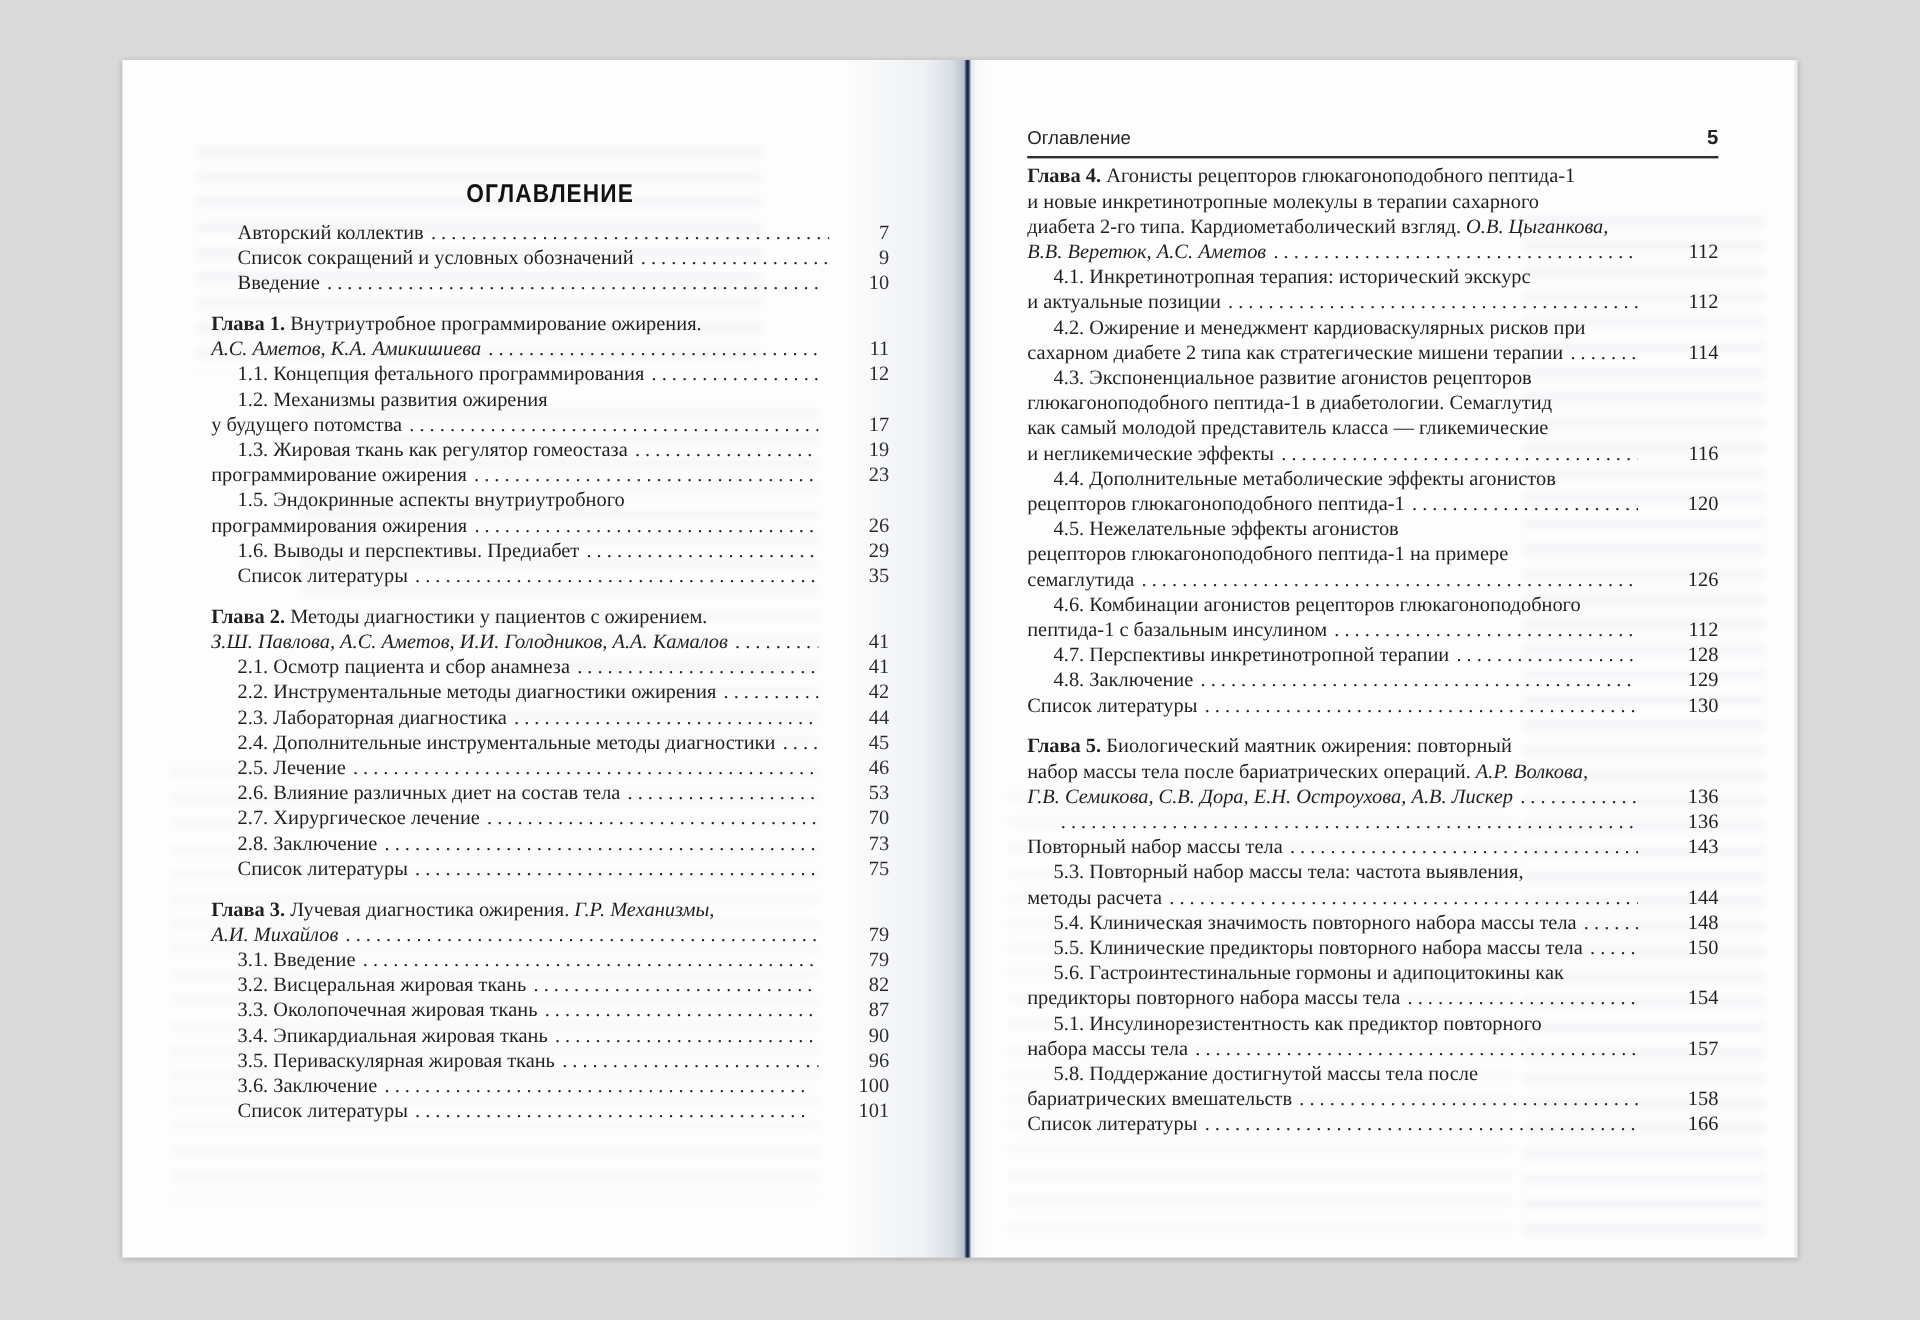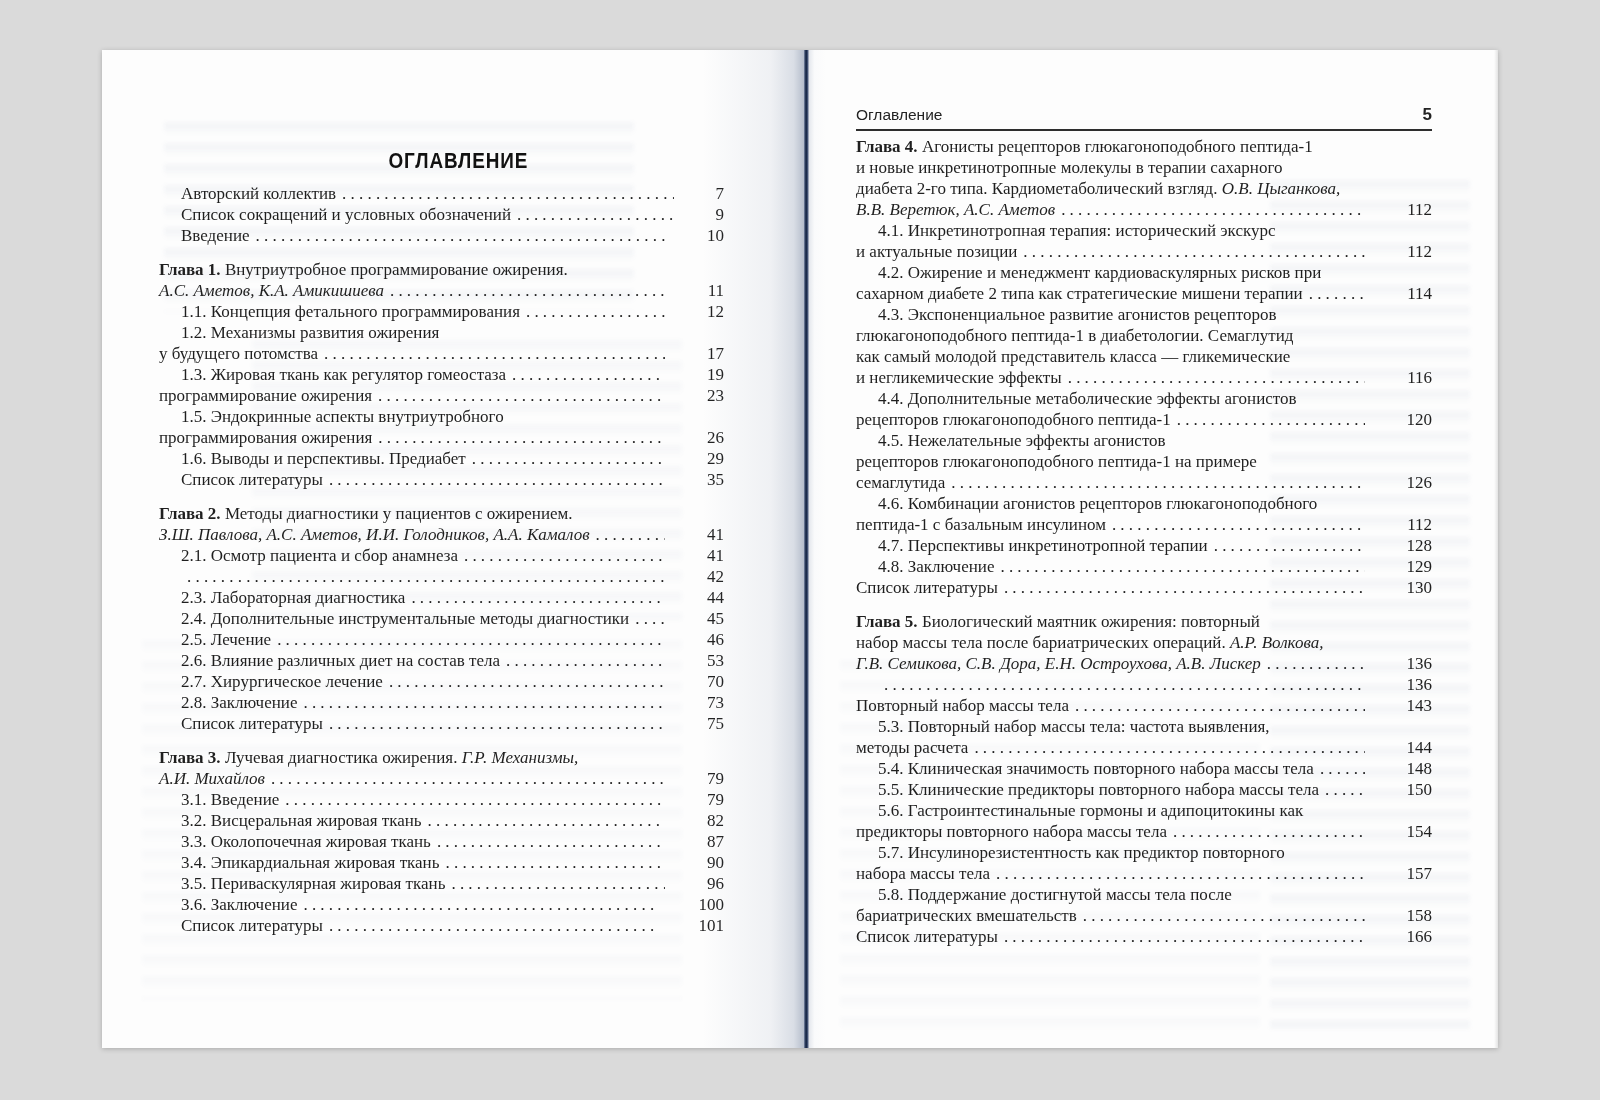--- a/index.html
+++ b/index.html
@@ -72,21 +72,21 @@
     position: absolute; left: 56px; top: 56px; width: 576px;
     display: flex; justify-content: space-between; align-items: baseline;
     font-family: "Liberation Sans", "DejaVu Sans", sans-serif;
     font-size: 15.5px; line-height: 18px; color: #232323;
     padding-bottom: 5px; border-bottom: 2px solid #2e2e2e;
     z-index: 2;
   }
   .running .pgnum { font-weight: 700; font-size: 17px; }
 
   .toc { position: absolute; z-index: 2; font-size: 17px; }
-  .toc-left  { left: 57px; top: 133px; width: 565px; font-family: Liberation Serif, serif; }
+  .toc-left  { left: 74px; top: 133px; width: 565px; font-family: Liberation Serif, serif; }
   .toc-right { left: 56px; top: 86px;  width: 576px; }
 
   .entry { margin: 0; }
   .entry.gap { margin-top: 13px; }
   .row {
     display: flex; align-items: baseline;
     height: 21px; line-height: 21px; white-space: nowrap;
   }
   .row.ind { padding-left: 22px; }
   .txt { flex: 0 0 auto; }
@@ -210,20 +210,21 @@
         </div>
         <div class="entry">
           <div class="row ind">
             <span class="txt"><span>2.1. Осмотр пациента и сбор анамнеза</span></span>
             <span class="dots">........................................................................................................................</span>
             <span class="pg">41</span>
           </div>
         </div>
         <div class="entry">
           <div class="row ind">
+            <span class="txt"><span>2.2. Инструментальные методы диагностики ожирения</span></span>
             <span class="dots">........................................................................................................................</span>
             <span class="pg">42</span>
           </div>
         </div>
         <div class="entry">
           <div class="row ind">
             <span class="txt"><span>2.3. Лабораторная диагностика</span></span>
             <span class="dots">........................................................................................................................</span>
             <span class="pg">44</span>
           </div>
@@ -501,21 +502,21 @@
             <span class="txt"><span>5.6. Гастроинтестинальные гормоны и адипоцитокины как</span></span>
           </div>
           <div class="row">
             <span class="txt"><span>предикторы повторного набора массы тела</span></span>
             <span class="dots">........................................................................................................................</span>
             <span class="pg">154</span>
           </div>
         </div>
         <div class="entry">
           <div class="row ind">
-            <span class="txt"><span>5.7. Инсулинорезистентность как предиктор повторного</span></span>
+            <span class="txt"><span>5.1. Инсулинорезистентность как предиктор повторного</span></span>
           </div>
           <div class="row">
             <span class="txt"><span>набора массы тела</span></span>
             <span class="dots">........................................................................................................................</span>
             <span class="pg">157</span>
           </div>
         </div>
         <div class="entry">
           <div class="row ind">
             <span class="txt"><span>5.8. Поддержание достигнутой массы тела после</span></span>

